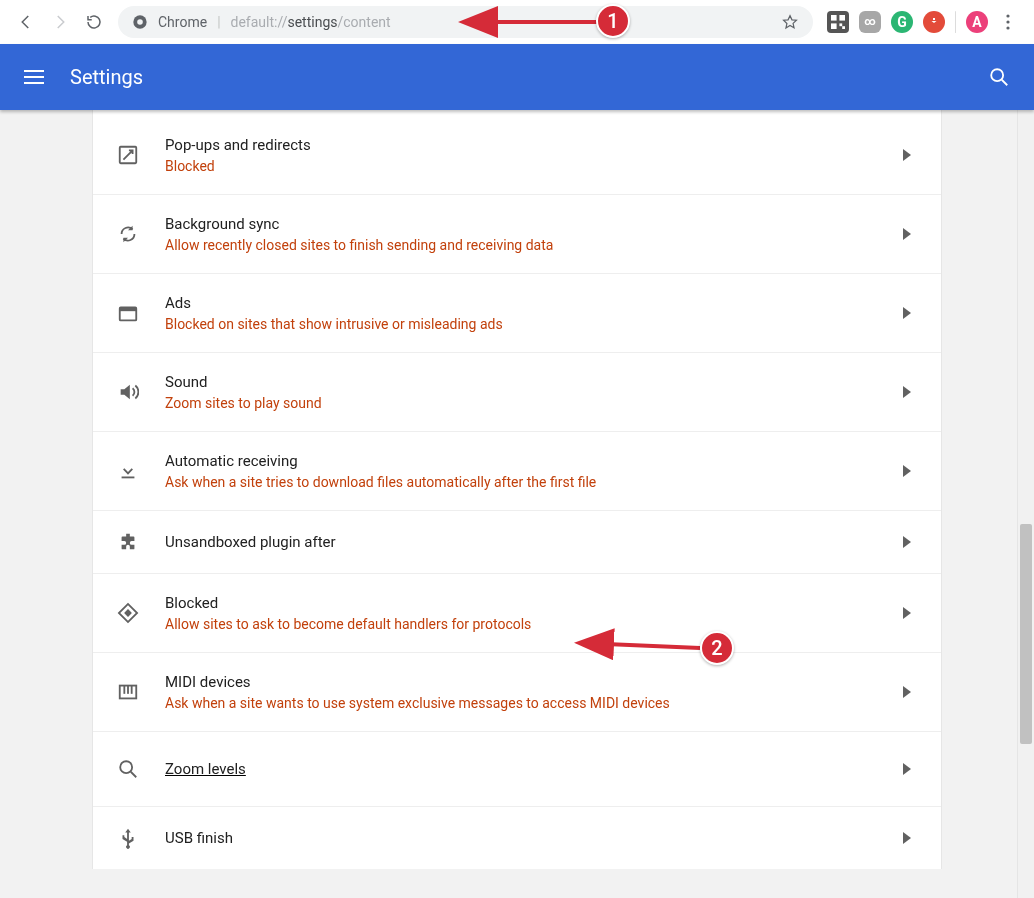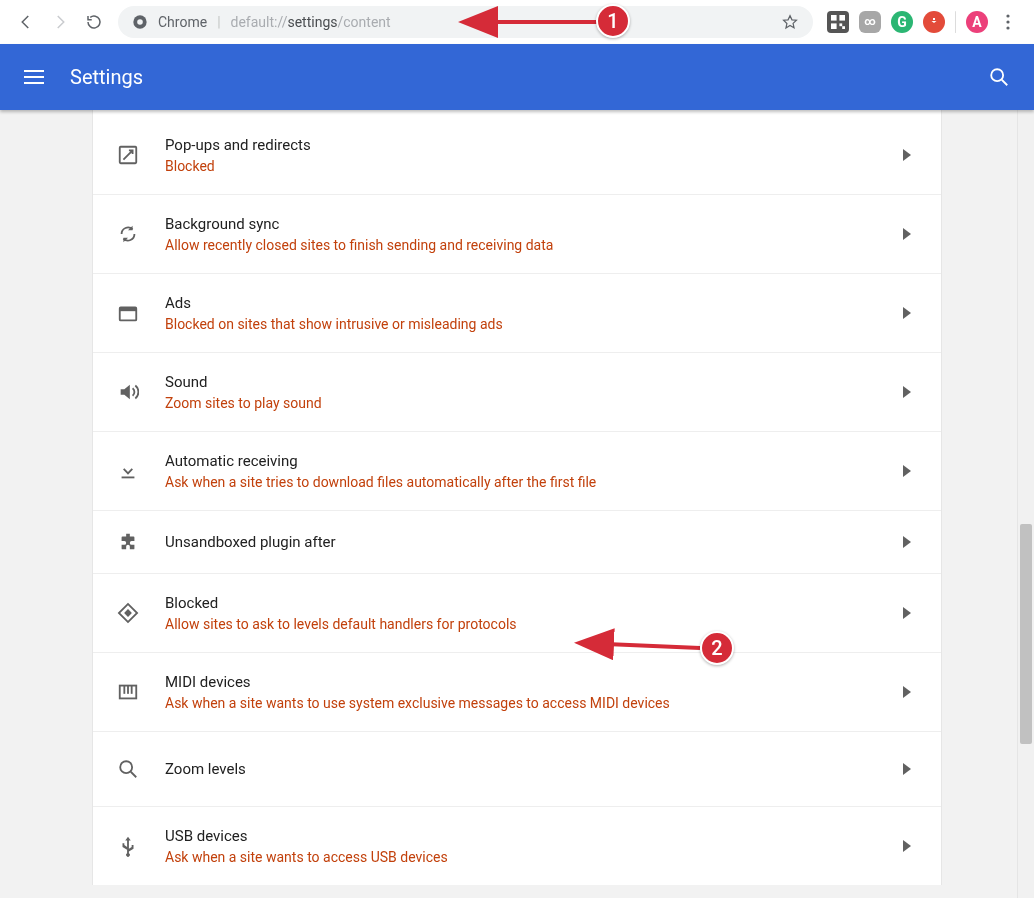--- a/index.html
+++ b/index.html
@@ -110,21 +110,21 @@
     flex-direction:column;
     gap:4px;
   }
   .row .title { font-size:15px; color:#212121; }
   .row .subtitle { font-size:14px; color:#c2410c; }
   .row .arrow-col {
     width:20px;
     color:#757575;
     display:flex; align-items:center; justify-content:center;
   }
-  .row.no-sub .text-col { justify-content:flex-start; }
+  .row.no-sub .text-col { justify-content:flex-start;text-decoration:underline; }
 
   
   .annot { position:absolute; pointer-events:none; }
   .badge {
     width:34px; height:34px; border-radius:50%;
     background:#d52b38; border:2px solid #fff;
     color:#fff; font-size:20px; font-weight:500;
     display:flex; align-items:center; justify-content:center;
     box-shadow: 0 1px 3px rgba(0,0,0,0.3);
   }
@@ -342,21 +342,21 @@
 
     <div class="row">
       <div class="icon-col">
         <svg width="22" height="22" viewBox="0 0 24 24">
             <rect x="5" y="5" width="14" height="14" transform="rotate(45 12 12)" fill="none" stroke="#616161" stroke-width="2"></rect>
             <rect x="9" y="9" width="6" height="6" transform="rotate(45 12 12)" fill="#616161"></rect>
           </svg>
       </div>
       <div class="text-col">
         <span class="title">Blocked</span>
-        <span class="subtitle">Allow sites to ask to levels default handlers for protocols</span>
+        <span class="subtitle">Allow sites to ask to become default handlers for protocols</span>
       </div>
       <div class="arrow-col">
           <svg width="8" height="12" viewBox="0 0 8 12">
             <path d="M0 0l8 6-8 6z" fill="#616161"></path>
           </svg>
         </div>
     </div>
 
     <div class="row">
       <div class="icon-col">
@@ -395,22 +395,21 @@
         </div>
     </div>
 
     <div class="row" style="border-bottom:none;">
       <div class="icon-col">
         <svg width="22" height="22" viewBox="0 0 24 24">
             <path fill="#616161" d="M12 2l3 4h-2v9l3-2v-2h2v4l-5 3v2a2 2 0 1 1-2 0v-4l-5-3v-4h2v2l3 2V6H9z"></path>
           </svg>
       </div>
       <div class="text-col">
-        <span class="title">USB devices</span>
-        <span class="subtitle">Ask when a site wants to access USB devices</span>
+        <span class="title">USB finish</span>
       </div>
       <div class="arrow-col">
           <svg width="8" height="12" viewBox="0 0 8 12">
             <path d="M0 0l8 6-8 6z" fill="#616161"></path>
           </svg>
         </div>
     </div>
 
   </div>
 </div>

